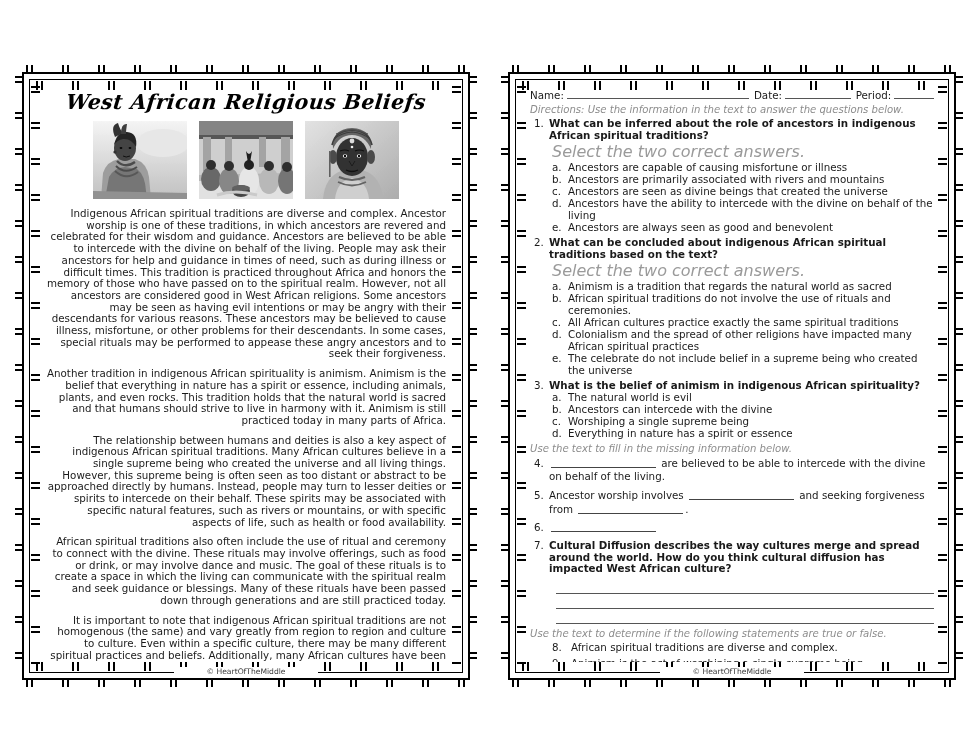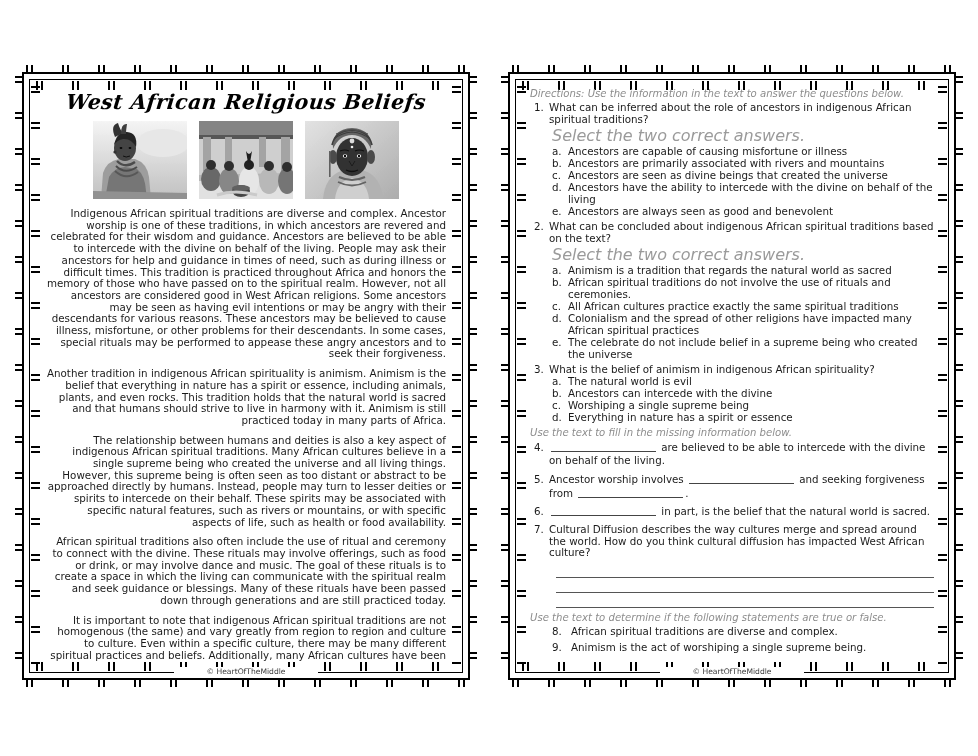--- a/index.html
+++ b/index.html
@@ -140,21 +140,21 @@
     line-height:11.7px;
     color:#1a1a1a;
     margin:0 0 1px 0;
   }
   .q .num{
     width:19px;flex:0 0 19px;
     text-align:left;
     padding-left:4px;
     box-sizing:border-box;
   }
-  .q .qt{flex:1;}
+  .q .qt{flex:1;font-weight:bold;}
 
   .choices{margin:0 0 3px 0;}
   .ch{
     display:flex;
     font-size:10.3px;
     line-height:11.9px;
     color:#1a1a1a;
     margin-left:22px;
   }
   .ch .lt{width:16px;flex:0 0 16px;}
@@ -340,20 +340,28 @@
     <div class="ticks ticks-h tk-bot"></div>
     <div class="ticks ticks-v tk-left"></div>
     <div class="ticks ticks-v tk-right"></div>
     <div class="ticks ticks-h tk-top2"></div>
     <div class="ticks ticks-h tk-bot2"></div>
     <div class="ticks ticks-v tk-left2"></div>
     <div class="ticks ticks-v tk-right2"></div>
 
     <div class="sheet">
 
+      <div class="nameline">
+        <span class="lbl">Name:</span>
+        <span class="rule r-name"></span>
+        <span class="lbl">Date:</span>
+        <span class="rule r-date"></span>
+        <span class="lbl">Period:</span>
+        <span class="rule r-period"></span>
+      </div>
 
       <div class="directions">Directions: Use the information in the text to answer the questions below.</div>
 
       <div class="q">
         <span class="num">1.</span>
         <span class="qt">What can be inferred about the role of ancestors in indigenous African spiritual traditions?</span>
       </div>
       <div class="sub-direction">Select the two correct answers.</div>
       <div class="choices">
         <div class="ch">
@@ -436,21 +444,21 @@
         <span class="ft"><span class="blank"></span><span> are believed to be able to intercede with the divine on behalf of the living.</span></span>
       </div>
 
       <div class="fib">
         <span class="num">5.</span>
         <span class="ft"><span>Ancestor worship involves </span><span class="blank"></span><span> and seeking forgiveness from </span><span class="blank"></span><span>.</span></span>
       </div>
 
       <div class="fib">
         <span class="num">6.</span>
-        <span class="ft"><span class="blank"></span><span> in part, is the belief that the natural world is sacred.</span></span>
+        <span class="ft"><span class="blank"></span></span>
       </div>
 
       <div class="q">
         <span class="num">7.</span>
         <span class="qt">Cultural Diffusion describes the way cultures merge and spread around the world. How do you think cultural diffusion has impacted West African culture?</span>
       </div>
       <div class="answer-lines">
         <div class="aline"></div>
         <div class="aline"></div>
         <div class="aline"></div>

